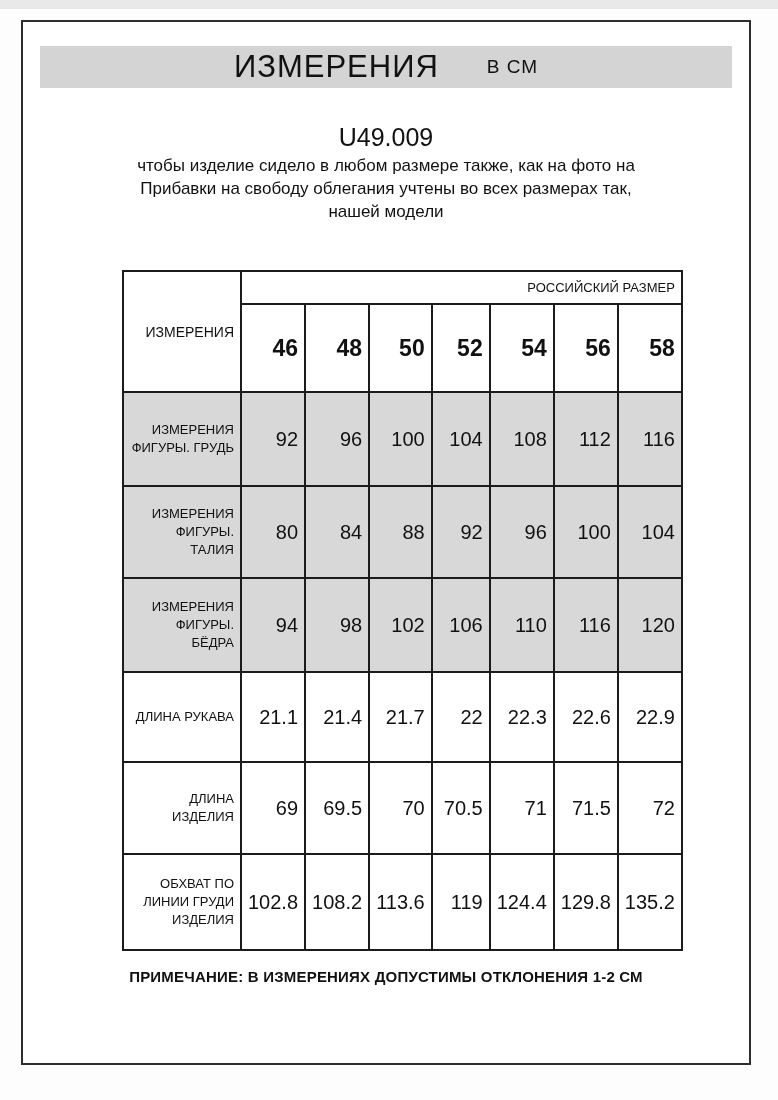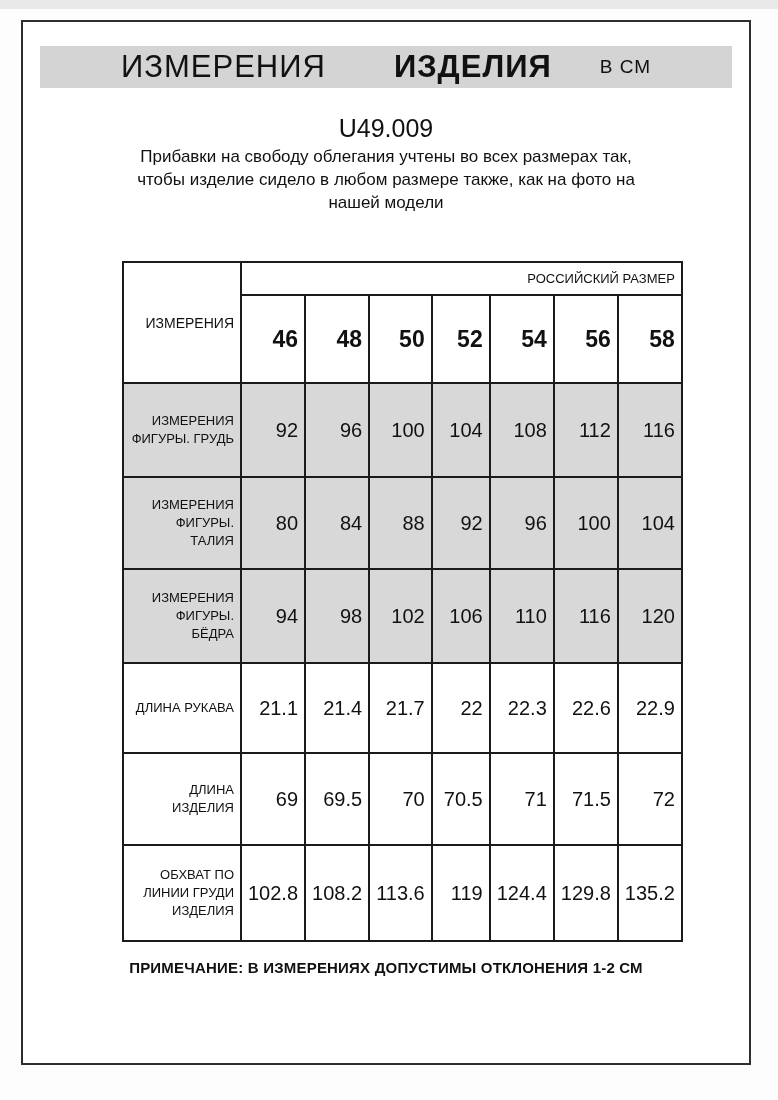--- a/index.html
+++ b/index.html
@@ -46,21 +46,21 @@
     margin-left: 68px;
     letter-spacing: 1px;
   }
   .banner .t-unit {
     font-size: 19px;
     font-weight: 400;
     margin-left: 48px;
     letter-spacing: 1px;
   }
   .product-code {
-    margin-top: 26px;
+    margin-top: 35px;
     text-align: center;
     font-size: 25px;
     font-weight: 400;
   }
   .description {
     margin-top: 2px;
     text-align: center;
     font-size: 17px;
     line-height: 23px;
     font-weight: 400;
@@ -117,29 +117,28 @@
 </style>
 </head>
 <body>
 
 <div class="scan-strip"></div>
 
 <div class="page-frame">
 
   <div class="banner">
     <span class="t-main">ИЗМЕРЕНИЯ</span>
-    <span class="t-bold">ИЗДЕЛИЯ</span>
     <span class="t-unit">В СМ</span>
   </div>
 
   <div class="product-code">U49.009</div>
 
   <div class="description">
+    <div>чтобы изделие сидело в любом размере также, как на фото на</div>
     <div>Прибавки на свободу облегания учтены во всех размерах так,</div>
-    <div>чтобы изделие сидело в любом размере также, как на фото на</div>
     <div>нашей модели</div>
   </div>
 
   <table class="size-table">
     <colgroup>
       <col style="width:118px">
       <col style="width:58px">
         <col style="width:58px">
         <col style="width:58px">
       <col style="width:58px">

